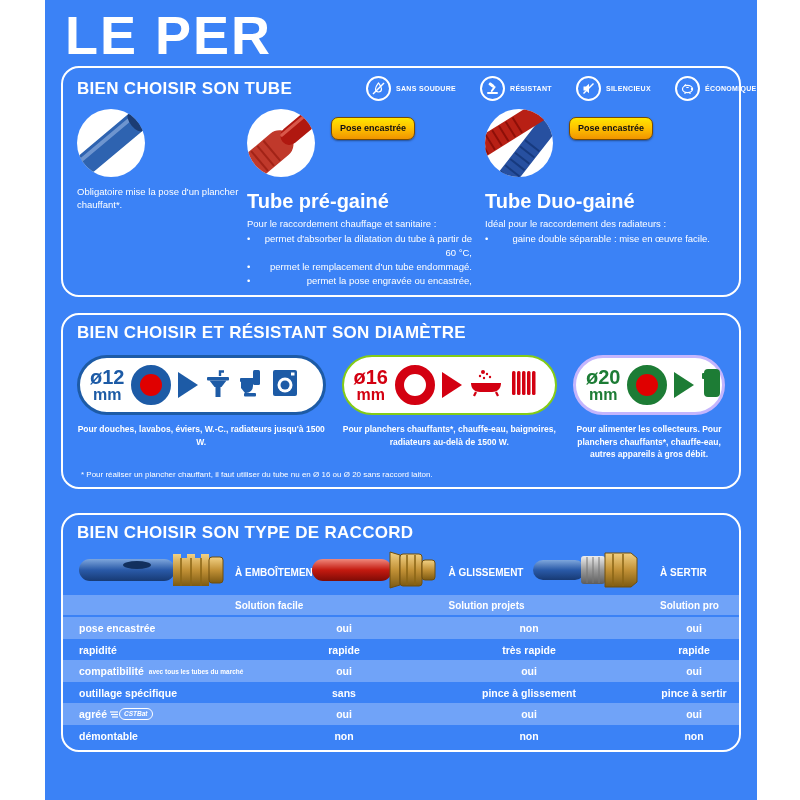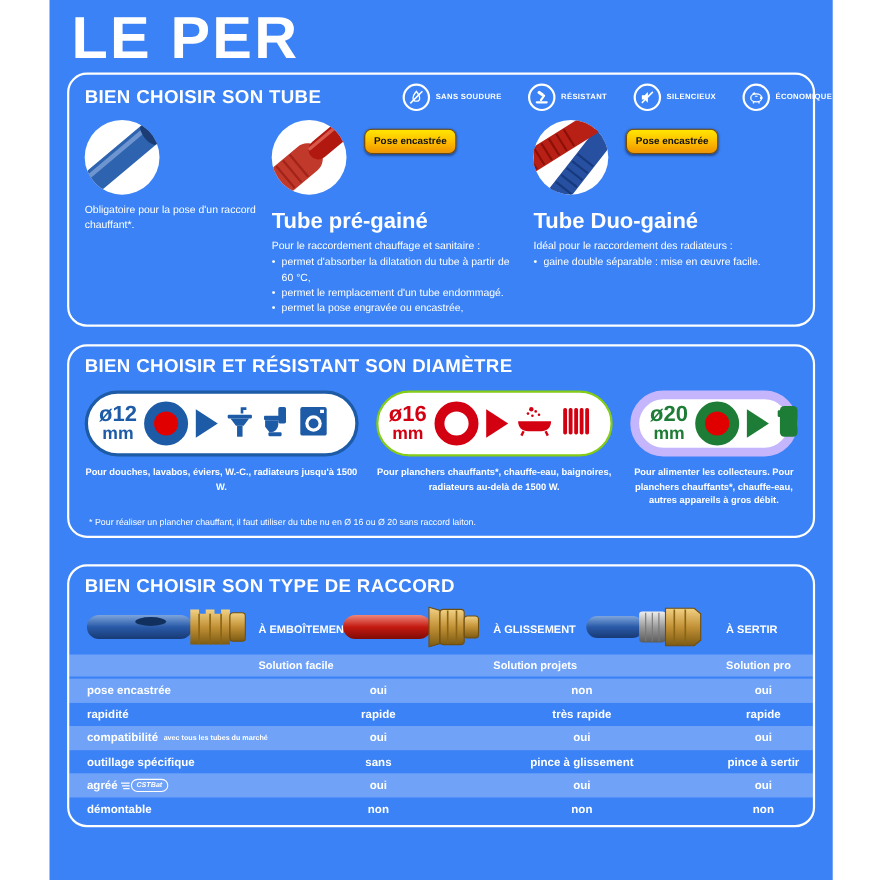--- a/index.html
+++ b/index.html
@@ -18,33 +18,33 @@
   .feature { display:flex; align-items:center; gap:5px; }
   .fcircle { width:25px; height:25px; border:2px solid #fff; border-radius:50%; display:flex; align-items:center; justify-content:center; flex:none; }
   .flabel { font-size:7px; font-weight:bold; letter-spacing:.3px; white-space:nowrap; }
 
   .p1-products { display:grid; grid-template-columns:170px 238px 244px; margin-top:8px; }
   .prod-top { display:flex; align-items:flex-start; height:72px; }
   .prod-circle { width:68px; height:68px; background:#fff; border-radius:50%; overflow:hidden; flex:none; display:flex; align-items:center; justify-content:center; }
   .pose-badge { margin-left:16px; margin-top:8px; background:linear-gradient(180deg,#ffe600 0%,#ffc400 45%,#f09400 100%); border:1px solid #7a4a00; border-radius:7px; padding:5px 8px; color:#111; font-weight:bold; font-size:9px; line-height:1.25; text-align:center; box-shadow:0 1px 2px rgba(0,0,0,.4); }
   .prod-name { font-size:20px; font-weight:bold; margin-top:9px; }
   .prod-desc { font-size:9.5px; margin-top:4px; line-height:1.4; max-width:215px; }
-  .bullets { margin-top:2px; }
+  .bullets { margin-top:2px;text-align:right; }
   .bullet { font-size:9.5px; line-height:1.45; padding-left:9px; position:relative; max-width:225px; }
   .bullet::before { content:"•"; position:absolute; left:0; }
 
   
   .panel-dia { margin-top:16px; min-height:172px; }
   .pills-row { display:flex; gap:16px; margin-top:12px; align-items:flex-start; }
   .pill-col { display:flex; flex-direction:column; align-items:center; }
   .pill-col.c1 { width:256px; } .pill-col.c2 { width:222px; } .pill-col.c3 { width:152px; }
   .pill { width:100%; height:60px; background:#fff; border-radius:34px; display:flex; align-items:center; padding:0 10px; gap:7px; }
   .pill.b-blue  { border:3px solid #1d5ba6; }
   .pill.b-red   { border:2px solid #84cc16; }
-  .pill.b-green { border:8px solid #c4b5fd; }
+  .pill.b-green { border:3px solid #c4b5fd; }
   .dia { font-weight:800; text-align:center; line-height:.95; }
   .dia .d1 { font-size:20px; display:block; } .dia .d2 { font-size:16px; display:block; }
   .t-blue { color:#1d5ba6; } .t-red { color:#d30011; } .t-green { color:#1d7c35; }
   .ring { width:40px; height:40px; border-radius:50%; flex:none; }
   .ring.blue  { border:9px solid #1d5ba6; background:#e00000; }
   .ring.red   { border:9px solid #d30011; background:#fff; }
   .ring.green { border:9px solid #1d7c35; background:#e00000; }
   .arrow { width:0; height:0; border-top:13px solid transparent; border-bottom:13px solid transparent; flex:none; }
   .arrow.blue  { border-left:20px solid #1d5ba6; }
   .arrow.red   { border-left:20px solid #d30011; }
@@ -132,21 +132,21 @@
           <div class="prod-circle">
             <svg width="68" height="68" viewBox="0 0 68 68">
                 <g transform="rotate(-40 34 34)">
                   <rect x="-8" y="23" width="86" height="22" rx="11" fill="#2e63b0"></rect>
                   <rect x="-4" y="26" width="76" height="4" rx="2" fill="#6e95cf"></rect>
                   <ellipse cx="66" cy="34" rx="5" ry="11" fill="#1b3c74"></ellipse>
                 </g>
               </svg>
           </div>
         </div>
-        <div class="prod-desc">Obligatoire pour la pose d'un raccord chauffant*.</div>
+        <div class="prod-desc">Obligatoire mise la pose d'un plancher chauffant*.</div>
       </div>
 
       <div class="prod">
         <div class="prod-top">
           <div class="prod-circle">
             <svg width="68" height="68" viewBox="0 0 68 68">
                 <g transform="rotate(-40 34 34)">
                   <rect x="-10" y="20" width="56" height="28" rx="14" fill="#c0392b"></rect>
                   <line x1="-2" y1="21" x2="-2" y2="47" stroke="#a22317" stroke-width="2"></line>
                   <line x1="6" y1="21" x2="6" y2="47" stroke="#a22317" stroke-width="2"></line>

